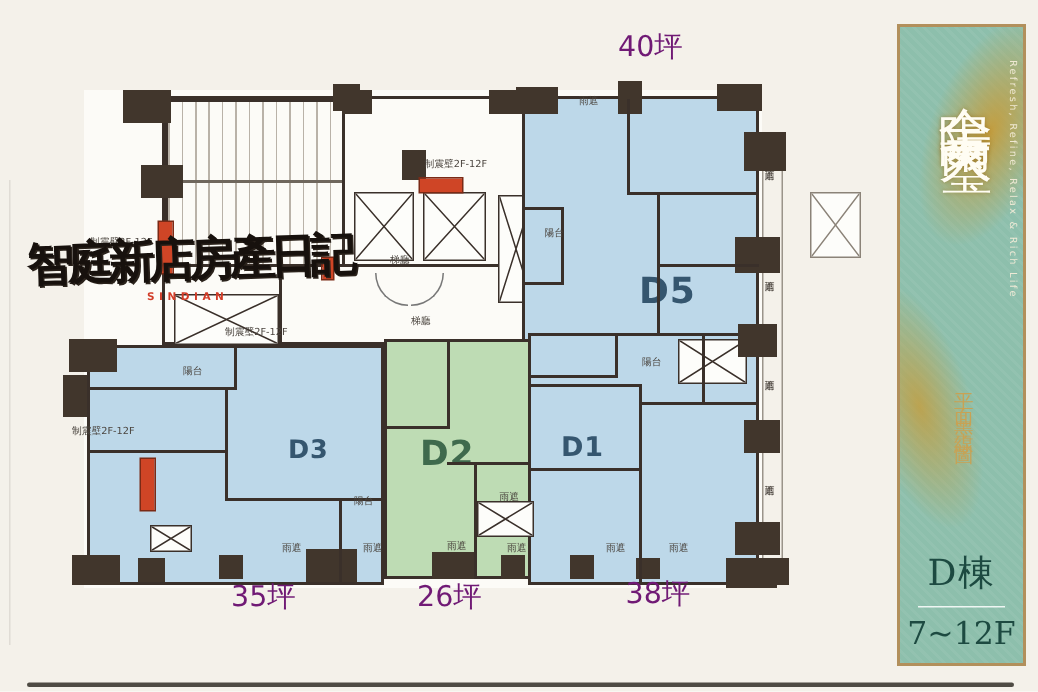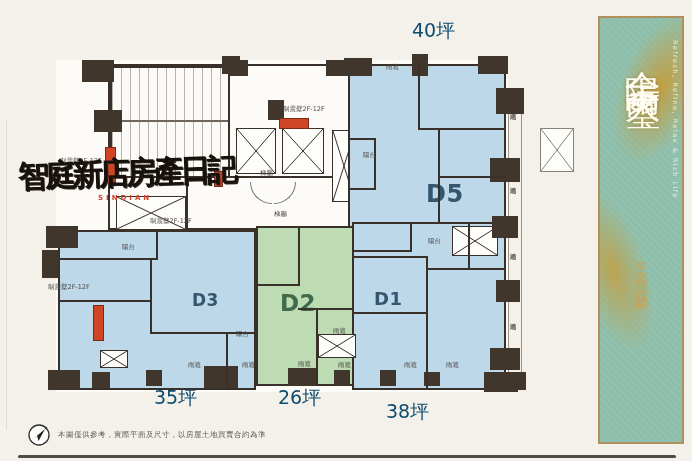--- a/index.html
+++ b/index.html
@@ -20,21 +20,21 @@
   .stair{position:absolute;left:110px;top:66px;width:120px;height:112px;border:2px solid #3a302a;box-sizing:border-box;
          background:#fcfbf7 repeating-linear-gradient(90deg,#b9b2a8 0 1px,transparent 1px 9px);}
   .stair::after{content:"";position:absolute;left:0;right:0;top:52px;height:2px;background:#6f675d;}
   .corebox{position:absolute;left:108px;top:64px;width:244px;height:166px;border:2px solid #3a302a;box-sizing:border-box;background:#fcfbf7;}
   .lobby{position:absolute;left:186px;top:176px;width:166px;height:54px;background:#fcfbf7;border:2px solid #3a302a;box-sizing:border-box;}
   .arc{position:absolute;width:22px;height:22px;border:1px solid #777;box-sizing:border-box;background:transparent;}
   .arcL{border-radius:0 0 0 100%;border-top:none;border-right:none;}
   .arcR{border-radius:0 0 100% 0;border-top:none;border-left:none;}
   .lbl{position:absolute;font-size:6.5px;line-height:1.1;color:#4a443e;white-space:nowrap;}
   .lblv{writing-mode:vertical-rl;}
-  .area-lbl{position:absolute;font-size:19px;font-weight:500;color:#0c4a6e;white-space:nowrap;}
+  .area-lbl{position:absolute;font-size:19px;font-weight:500;color:#701a75;white-space:nowrap;}
   .unit-lbl{position:absolute;font-weight:bold;color:#35566f;white-space:nowrap;letter-spacing:.5px;}
   .unit-lbl.g{color:#3f6a4d;}
   .strip{position:absolute;background:#9a948a;}
   
   #watermark{position:absolute;left:18px;top:152px;width:230px;transform:rotate(-2deg);
              font-family:"DejaVu Serif",serif;font-weight:bold;font-size:31px;letter-spacing:-4px;
              color:#17110d;text-shadow:1px 1px 0 #2a221b;white-space:nowrap;}
   #watermark-sub{position:absolute;left:98px;top:194px;font-size:7px;letter-spacing:3px;color:#d23c28;font-weight:bold;}
   
   #footer{position:absolute;left:28px;top:424px;display:flex;align-items:center;gap:8px;}
@@ -130,21 +130,21 @@
     <div class="strip" style="left:521px;top:92px;width:1px;height:282px;"></div>
 
     <div class="unit-lbl" style="left:426px;top:180px;font-size:24px;">D5</div>
     <div class="unit-lbl" style="left:192px;top:290px;font-size:17px;">D3</div>
     <div class="unit-lbl g" style="left:280px;top:290px;font-size:23px;">D2</div>
     <div class="unit-lbl" style="left:374px;top:288px;font-size:18px;">D1</div>
 
     <div class="area-lbl" style="left:412px;top:18px;">40坪</div>
     <div class="area-lbl" style="left:154px;top:385px;">35坪</div>
     <div class="area-lbl" style="left:278px;top:385px;">26坪</div>
-    <div class="area-lbl" style="left:386px;top:383px;margin-top:16px;">38坪</div>
+    <div class="area-lbl" style="left:417px;top:383px;">38坪</div>
   <div class="col" style="left: 82px; top: 60px; width: 32px; height: 22px;"></div>
       <div class="col" style="left: 222px; top: 56px; width: 18px; height: 18px;"></div>
       <div class="col" style="left: 268px; top: 100px; width: 16px; height: 20px;"></div>
       <div class="col" style="left: 94px; top: 110px; width: 28px; height: 22px;"></div>
       <div class="col" style="left: 344px; top: 58px; width: 28px; height: 18px;"></div>
       <div class="col" style="left: 412px; top: 54px; width: 16px; height: 22px;"></div>
       <div class="col" style="left: 478px; top: 56px; width: 30px; height: 18px;"></div>
       <div class="col" style="left: 496px; top: 88px; width: 28px; height: 26px;"></div>
       <div class="col" style="left: 490px; top: 158px; width: 30px; height: 24px;"></div>
       <div class="col" style="left: 492px; top: 216px; width: 26px; height: 22px;"></div>
@@ -212,33 +212,30 @@
       <div class="lbl" style="left: 333px; top: 328px;">雨遮</div>
       <div class="lbl lblv" style="left: 509px; top: 108px;">雨遮</div>
       <div class="lbl lblv" style="left: 509px; top: 182px;">雨遮</div>
       <div class="lbl lblv" style="left: 509px; top: 248px;">雨遮</div>
       <div class="lbl lblv" style="left: 509px; top: 318px;">雨遮</div>
     </div>
 
   <div id="watermark">智庭新店房產日記</div>
   <div id="watermark-sub">SINDIAN</div>
 
-  <div id="footer">
-    <svg width="22" height="22" viewBox="0 0 22 22">
-      <circle cx="11" cy="11" r="10" fill="#fdfdfb" stroke="#33302c" stroke-width="1.3"></circle>
-      <path d="M4.5 15.5 L17 5 L10.5 17 L9 11.5 Z" fill="#23201d"></path>
-      <path d="M17 5 L19 3.4" stroke="#23201d" stroke-width="1"></path>
-    </svg>
-    <span id="disclaimer">本圖僅供參考，實際平面及尺寸，以房屋土地買賣合約為準</span>
-  </div>
 
   <div class="edge" style="left:18px;top:455px;width:658px;height:3px;border-radius:2px;"></div>
   <div class="edge" style="left:6px;top:120px;width:1px;height:310px;opacity:.12;"></div>
 
   <aside id="sidebar">
     <div class="brush brush1"></div>
     <div class="brush brush2"></div>
     <div id="sb-title-en">Refresh, Refine, Relax &amp; Rich Life</div>
     <div id="sb-title">全陽大璽</div>
     <div id="sb-subtitle">平面墨線圖</div>
+    <div id="sb-bottom">
+      <div id="sb-building">D棟</div>
+      <div id="sb-divider"></div>
+      <div id="sb-floors">7~12F</div>
+    </div>
   </aside>
 
 </div>
 
 </body></html>

